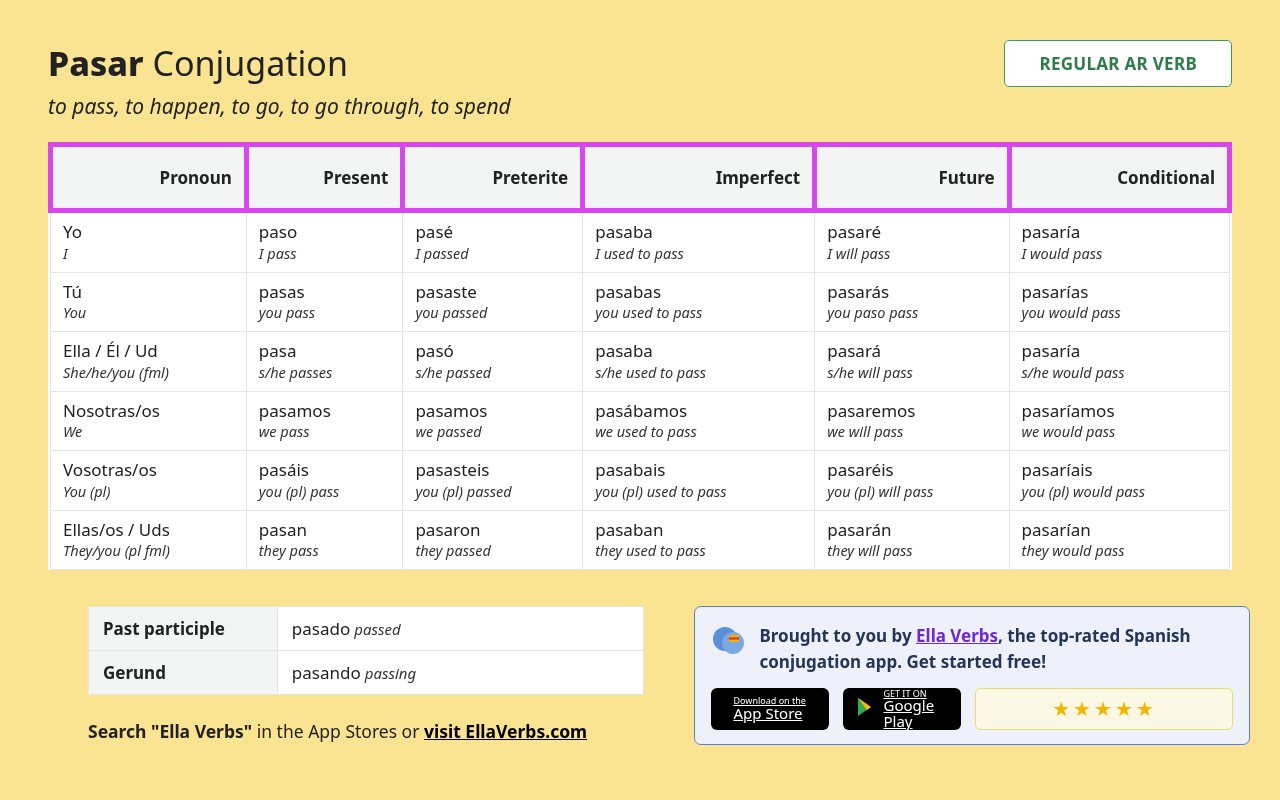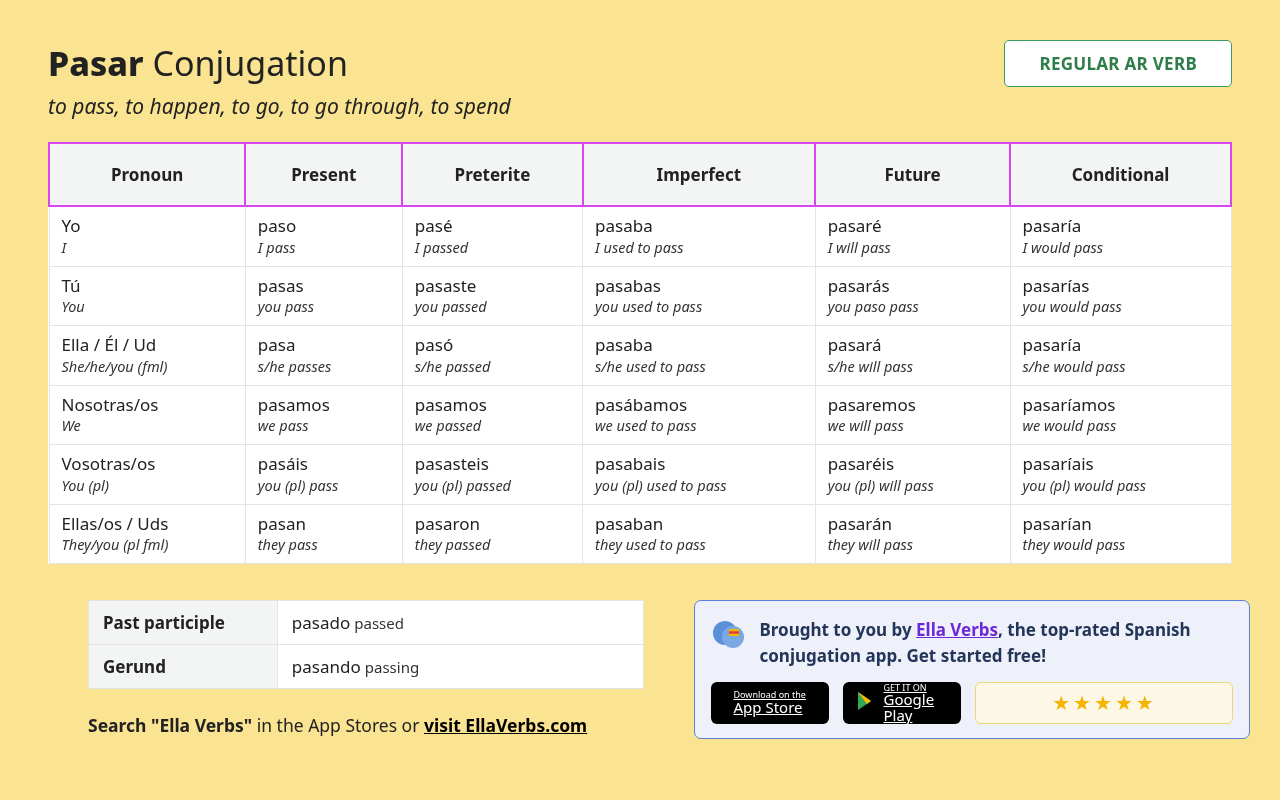--- a/index.html
+++ b/index.html
@@ -33,24 +33,24 @@
   table.conj {
     width: 100%;
     border-collapse: collapse;
     background: #fff;
     border: 1px solid #e4e4e4;
     margin-top: 22px;
     font-size: 17px;
   }
   table.conj th {
     background: #f3f4f4;
-    text-align: center;
+    text-align: right;
     padding: 19px 12px;
     font-weight: 700;
-    border: 2px solid #d946ef;
+    border: 5px solid #d946ef;
   }
   table.conj td {
     border: 1px solid #e4e4e4;
     padding: 8px 12px;
     vertical-align: top;
     line-height: 1.35;
   }
   .es { font-size: 17px; }
   .en { font-style: italic; font-size: 14.5px; color: #333; }
   .bottom {
@@ -72,21 +72,21 @@
     text-align: left;
     padding: 10px 14px;
     font-weight: 700;
     border: 1px solid #e4e4e4;
     width: 34%;
   }
   table.forms td {
     border: 1px solid #e4e4e4;
     padding: 10px 14px;
   }
-  .forms-en { font-size: 15px; color: #333; margin-left: 4px; }
+  .forms-en { font-style: italic; font-size: 15px; color: #333; margin-left: 4px; }
   .search-line { margin-top: 24px; font-size: 17.5px; font-weight: 700; }
   .search-line .thin { font-weight: 400; }
   .search-line a { color: #000; text-decoration: underline; }
   .promo {
     flex: 1;
     border: 1.5px solid #5a7fd9;
     border-radius: 7px;
     background: #eef1f9;
     padding: 16px 16px 14px;
   }

